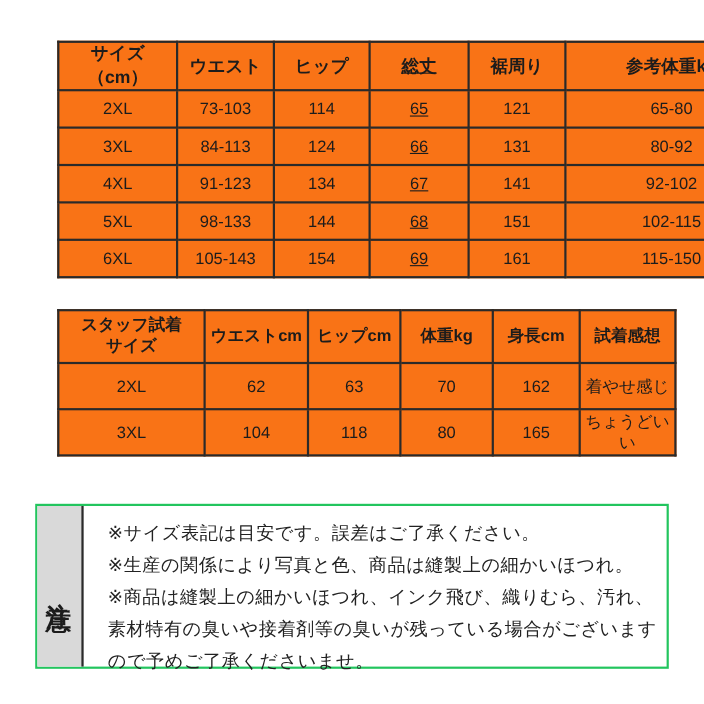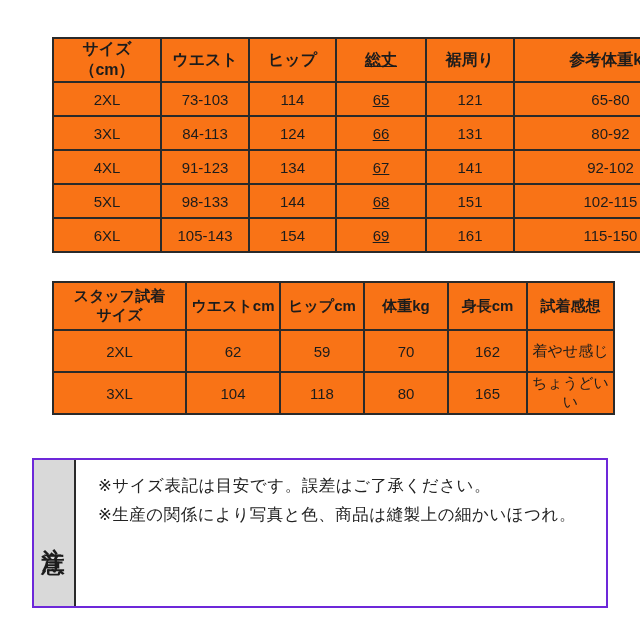--- a/index.html
+++ b/index.html
@@ -66,21 +66,21 @@
   .staff-table th:nth-child(5), .staff-table td:nth-child(5) { width: 73px; }
   .staff-table th:nth-child(6), .staff-table td:nth-child(6) { width: 81px; }
 
   
   .notice {
     position: absolute;
     left: 32px;
     top: 458px;
     width: 576px;
     height: 150px;
-    border: 2px solid #6d28d9;
+    border: 2px solid #22c55e;
     box-sizing: border-box;
     display: flex;
     background: #ffffff;
   }
   .notice-label-cell {
     width: 40px;
     flex: 0 0 40px;
     border-right: 2px solid #2a2a2a;
     display: flex;
     align-items: center;
@@ -173,21 +173,21 @@
           <th>ヒップcm</th>
           <th>体重kg</th>
           <th>身長cm</th>
           <th>試着感想</th>
         </tr>
       </thead>
       <tbody>
         <tr>
           <td>2XL</td>
           <td>62</td>
-          <td>59</td>
+          <td>63</td>
           <td>70</td>
           <td>162</td>
           <td>着やせ感じ</td>
         </tr>
         <tr>
           <td>3XL</td>
           <td>104</td>
           <td>118</td>
           <td>80</td>
           <td>165</td>
@@ -196,16 +196,17 @@
       </tbody>
     </table>
 
   <div class="notice">
     <div class="notice-label-cell" style="background: rgb(217, 217, 217);">
       <span class="notice-label-text">注意</span>
     </div>
     <div class="notice-body">
         <p>※サイズ表記は目安です。誤差はご了承ください。</p>
         <p>※生産の関係により写真と色、商品は縫製上の細かいほつれ。</p>
+        <p>※商品は縫製上の細かいほつれ、インク飛び、織りむら、汚れ、素材特有の臭いや接着剤等の臭いが残っている場合がございますので予めご了承くださいませ。</p>
       </div>
   </div>
 
 </div>
 
 </body></html>

